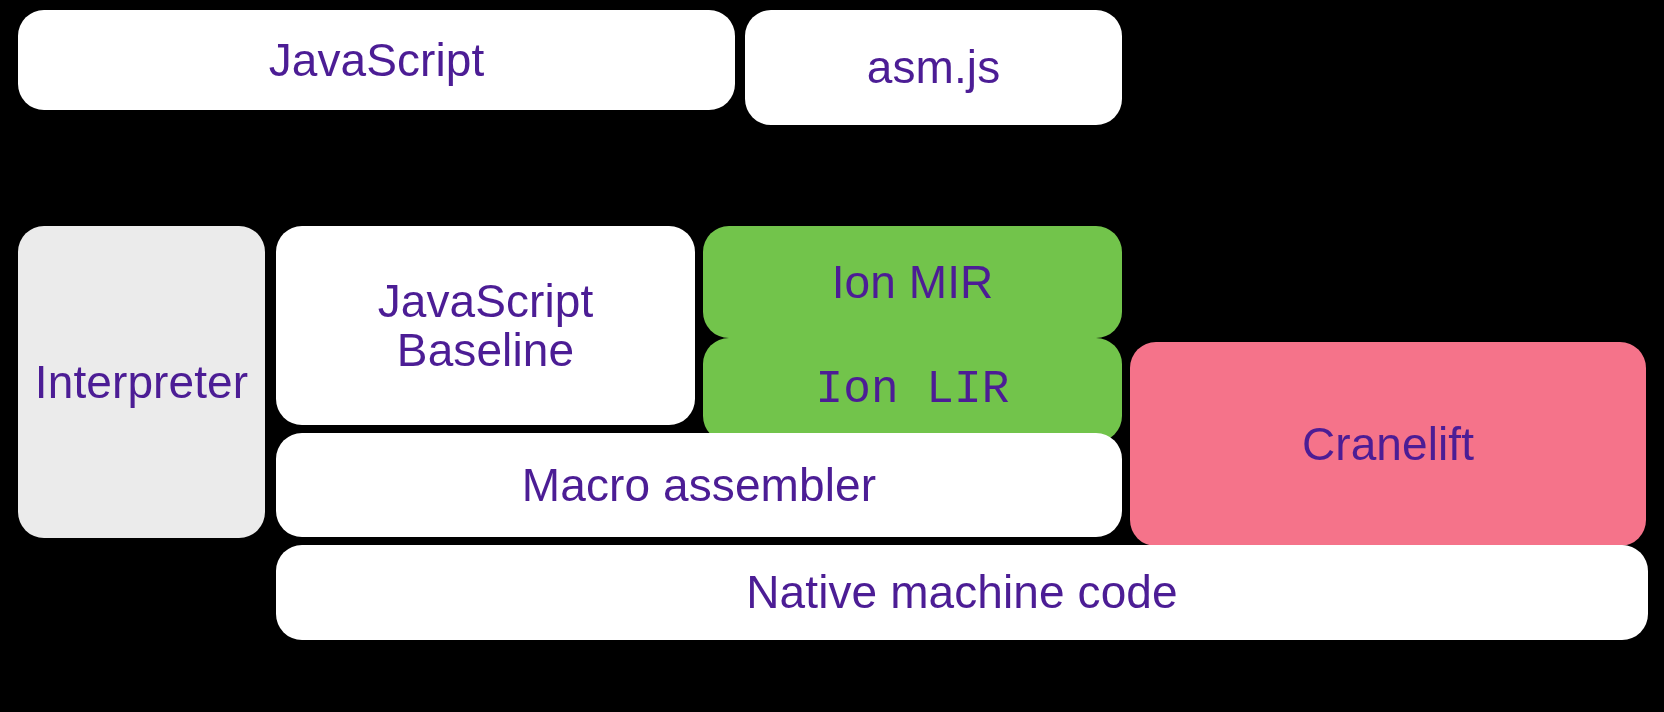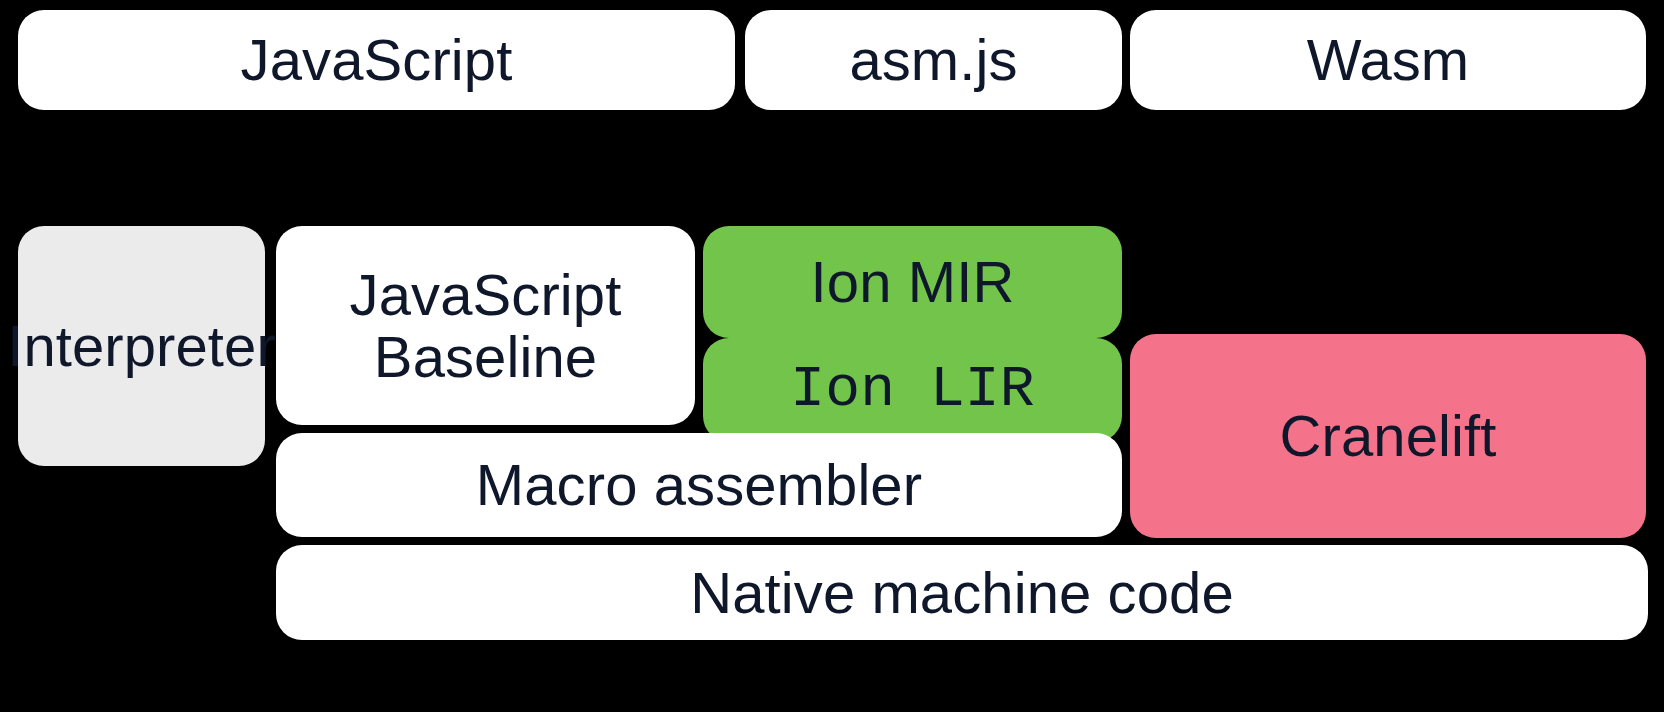--- a/index.html
+++ b/index.html
@@ -18,60 +18,59 @@
     overflow: hidden;
   }
   .node {
     position: absolute;
     box-sizing: border-box;
     display: flex;
     align-items: center;
     justify-content: center;
     text-align: center;
     border-radius: 26px;
-    color: #0f172a;
-    font-size: 58px;
+    color: #4c1d95;
+    font-size: 46px;
     line-height: 1.06;
     font-weight: 400;
     letter-spacing: 0.1px;
     white-space: pre-line;
     user-select: none;
   }
   .fill-white { background: #ffffff; }
   .fill-gray  { background: #ebebeb; }
   .fill-green { background: #72c44b; }
-  .fill-pink  { background: #f5738a; }
+  .fill-pink  { background: #f5738a; margin-top: 8px; }
 
   
   .n-javascript       { left: 18px;   top: 10px;  width: 717px;  height: 100px; }
-  .n-asmjs            { left: 745px;  top: 10px;  width: 377px;  height: 100px; }
+  .n-asmjs            { left: 745px;  top: 10px;  width: 377px;  height: 115px; }
   .n-wasm             { left: 1130px; top: 10px;  width: 516px;  height: 100px; }
   
   .n-js-bytecode      { left: 18px;   top: 118px; width: 890px;  height: 100px; }
   .n-baldrmonkey      { left: 918px;  top: 118px; width: 416px;  height: 100px; }
   
-  .n-interpreter      { left: 18px;   top: 226px; width: 247px;  height: 240px; }
+  .n-interpreter      { left: 18px;   top: 226px; width: 247px;  height: 312px; }
   .n-js-baseline      { left: 276px;  top: 226px; width: 419px;  height: 199px; }
   .n-ion-mir          { left: 703px;  top: 226px; width: 419px;  height: 112px; }
   .n-ion-lir          { left: 703px;  top: 338px; width: 419px;  height: 104px; font-family: Liberation Mono, monospace; }
   .n-cranelift        { left: 1130px; top: 334px; width: 516px;  height: 204px; }
   .n-macro-assembler  { left: 276px;  top: 433px; width: 846px;  height: 104px; }
   
   .n-native-code      { left: 276px;  top: 545px; width: 1372px; height: 95px; }
 </style>
 </head>
 <body>
 
 <div id="stage">
 
   <div class="node fill-white n-javascript">JavaScript</div>
 
   <div class="node fill-white n-asmjs">asm.js</div>
 
-  <div class="node fill-white n-wasm">Wasm</div>
 
 
 
   <div class="node fill-gray n-interpreter">Interpreter</div>
 
   <div class="node fill-white n-js-baseline">JavaScript
 Baseline</div>
 
   <div class="node fill-green n-ion-mir">Ion MIR</div>
 

